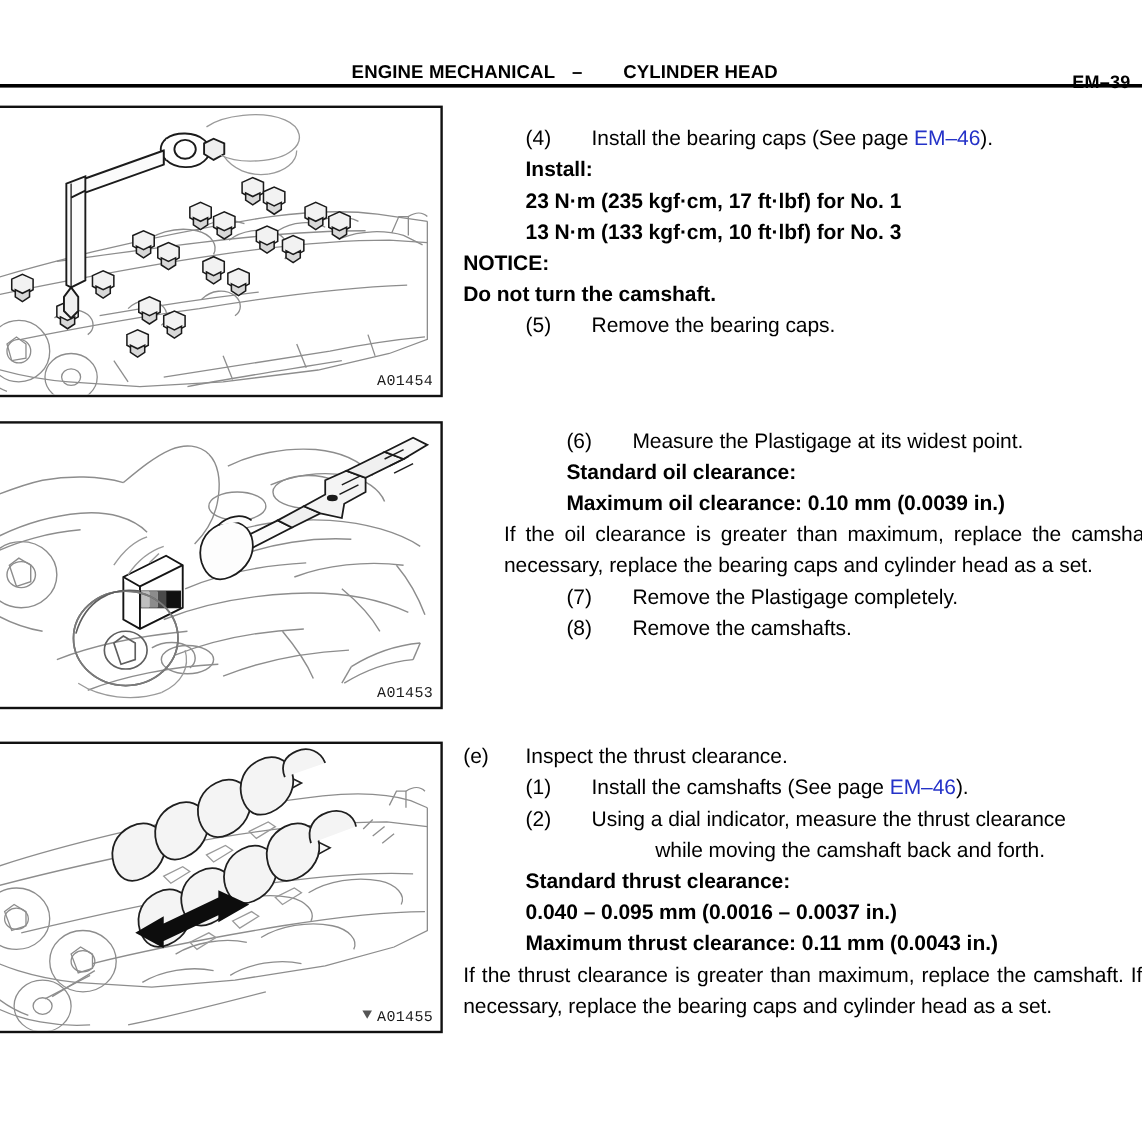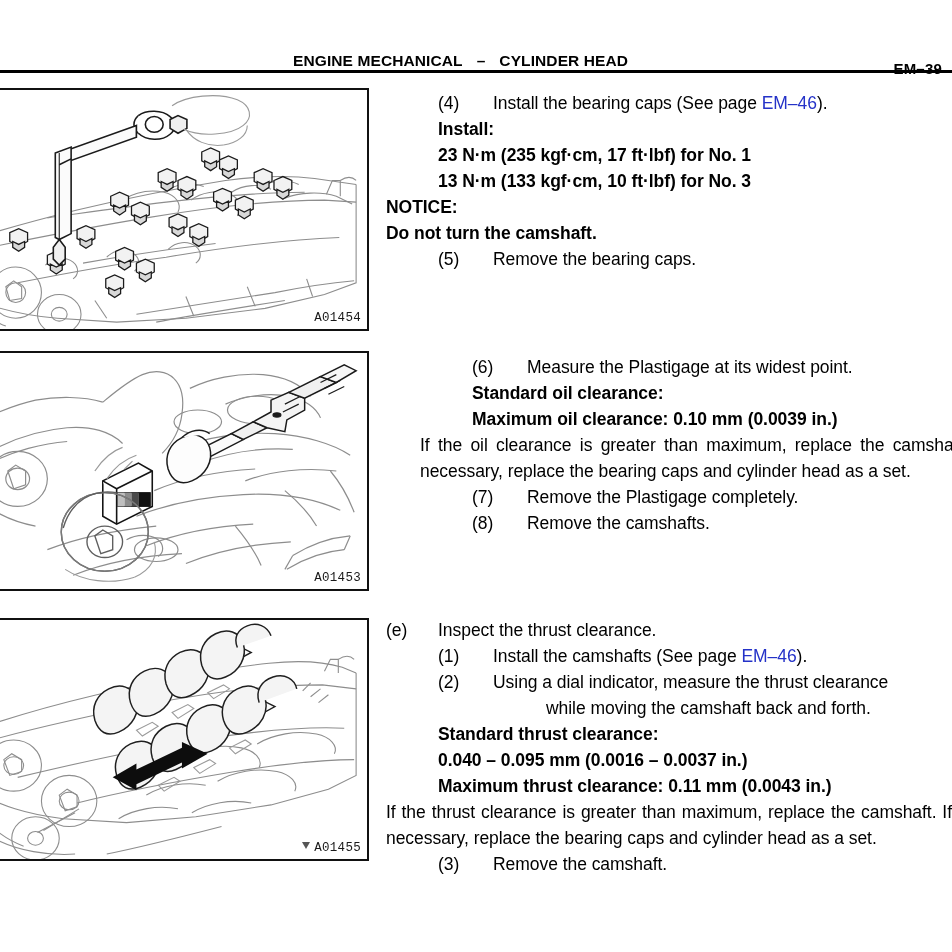--- a/index.html
+++ b/index.html
@@ -46,20 +46,21 @@
     font-weight: bold;
     white-space: nowrap;
     letter-spacing: 0.1px;
   }
   .header-title .dash {
     padding: 0 14px;
     font-weight: bold;
   }
   .header-title .sub {
     letter-spacing: 0.1px;
+    margin-left: 20px;
   }
   .header-rule {
     position: absolute;
     left: 0;
     top: 70px;
     width: 952px;
     height: 3px;
     background: #000000;
   }
 
@@ -101,21 +102,21 @@
   .fig-svg { display: block; width: 100%; height: 100%; }
 
   
   .textcol {
     position: absolute;
     left: 386px;
     top: 86px;
     width: 566px;
   }
   .block { position: absolute; left: 0; width: 566px; }
-  #blk1 { top: 4px; }
+  #blk1 { top: 16px; }
   #blk2 { top: 268px; margin-left: 34px; }
   #blk3 { top: 531px; }
 
   .line {
     font-size: 17.5px;
     line-height: 26px;
     white-space: nowrap;
     letter-spacing: -0.05px;
   }
   .wrap {
@@ -511,17 +512,16 @@
 
       <div class="line indent-num"><span class="enum">(2)</span><span>Using a dial indicator, measure the thrust clearance</span></div>
       <div class="line indent-sub2">while moving the camshaft back and forth.</div>
 
       <div class="line indent-lab b">Standard thrust clearance:</div>
       <div class="line indent-lab b">0.040 – 0.095 mm (0.0016 – 0.0037 in.)</div>
       <div class="line indent-lab b">Maximum thrust clearance: 0.11 mm (0.0043 in.)</div>
 
       <div class="wrap just">If the thrust clearance is greater than maximum, replace the camshaft. If necessary, replace the bearing caps and cylinder head as a set.</div>
 
-      <div class="line indent-num"><span class="enum">(3)</span><span>Remove the camshaft.</span></div>
     </div>
 
   </div>
 </div>
 
 </body></html>

